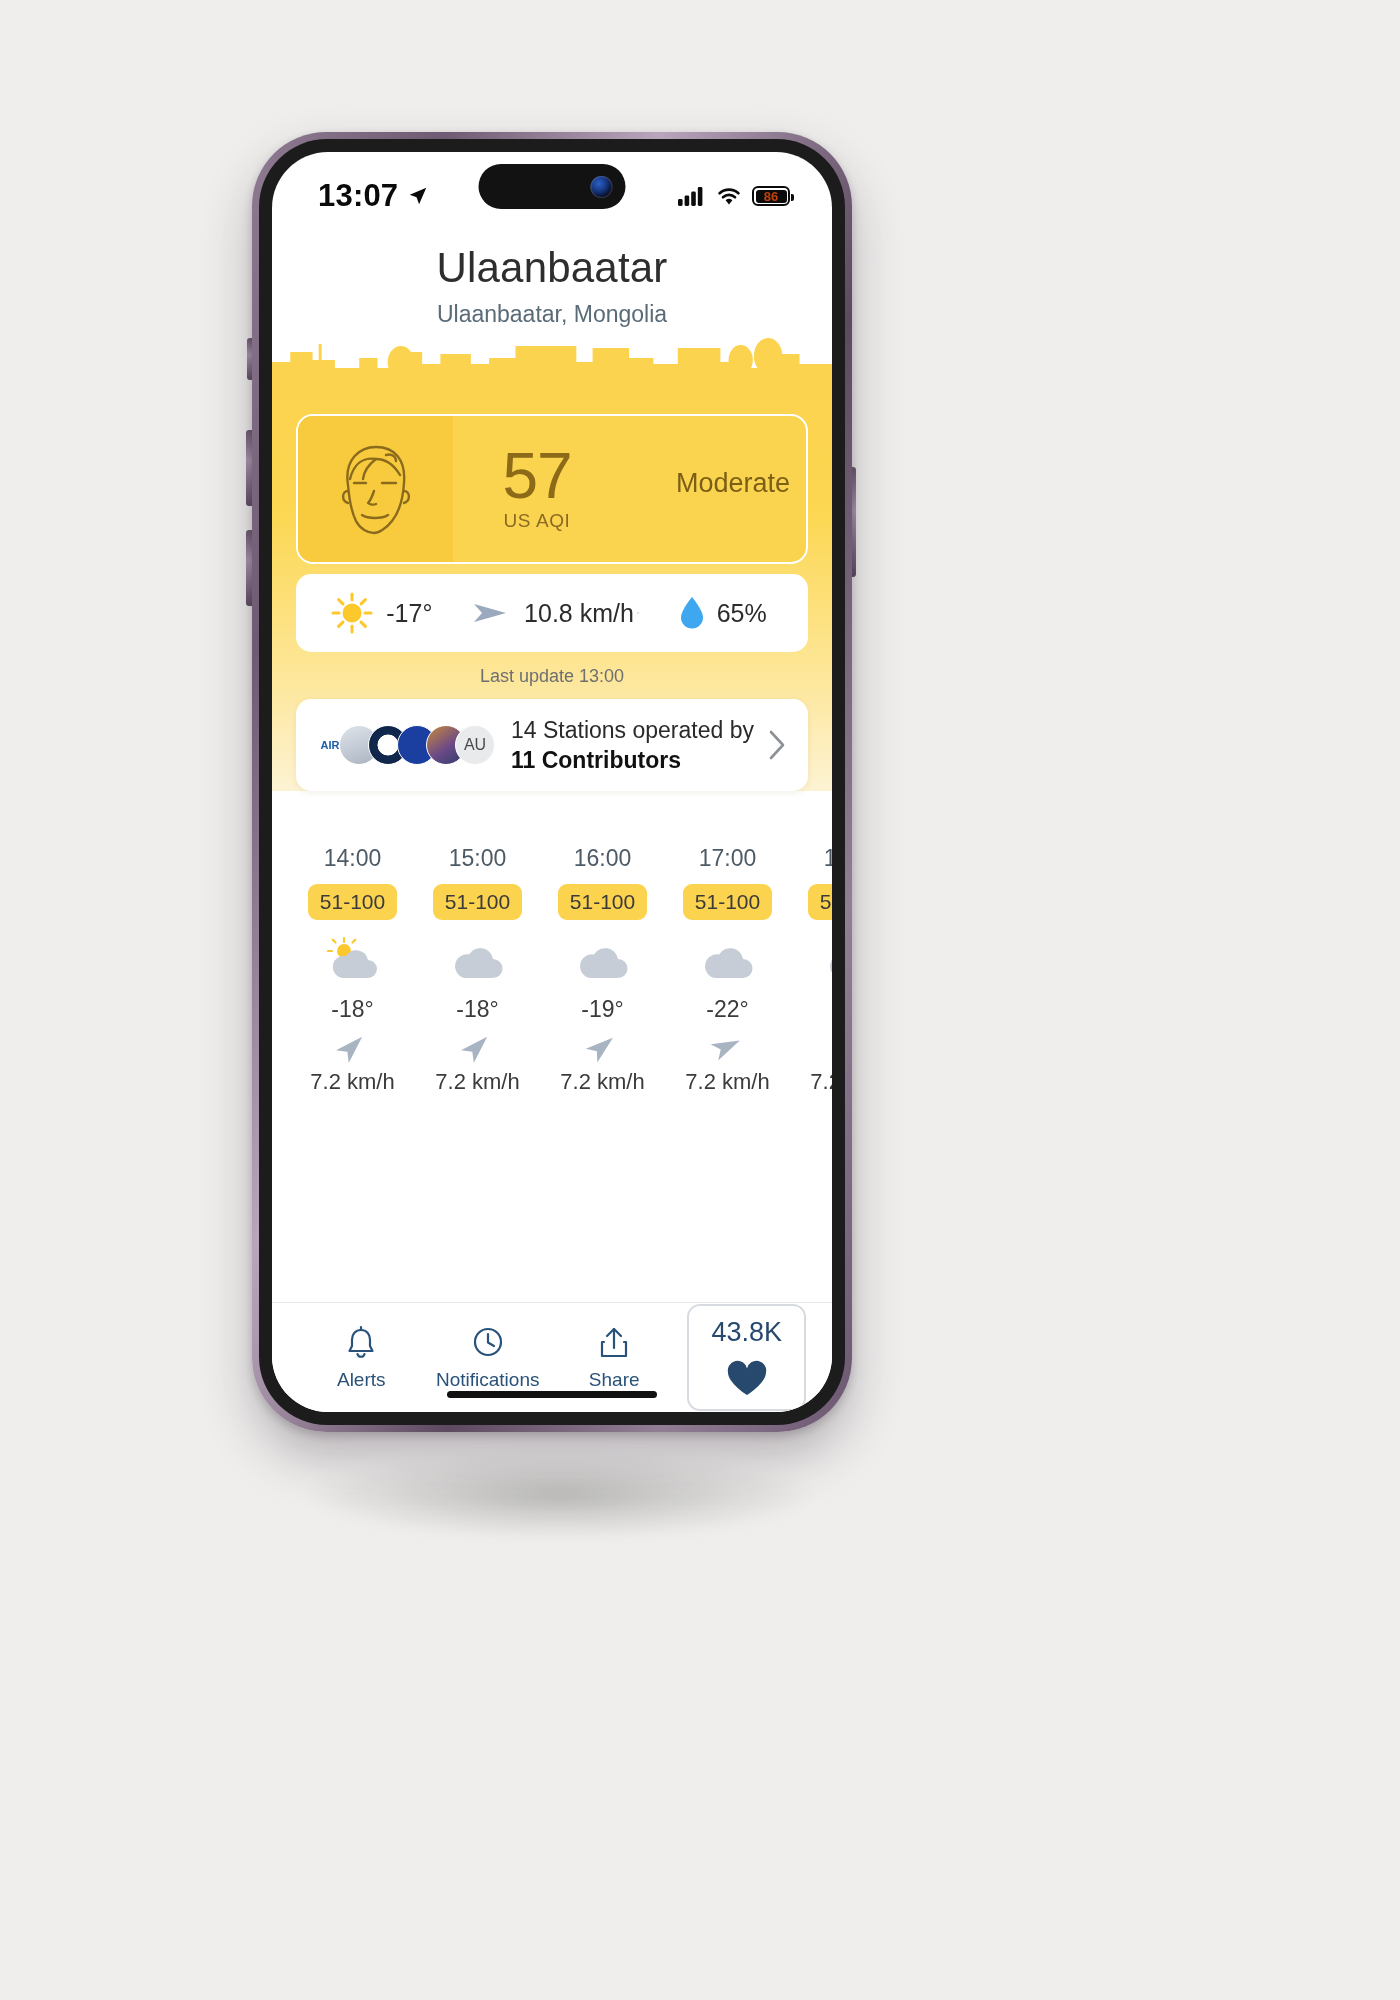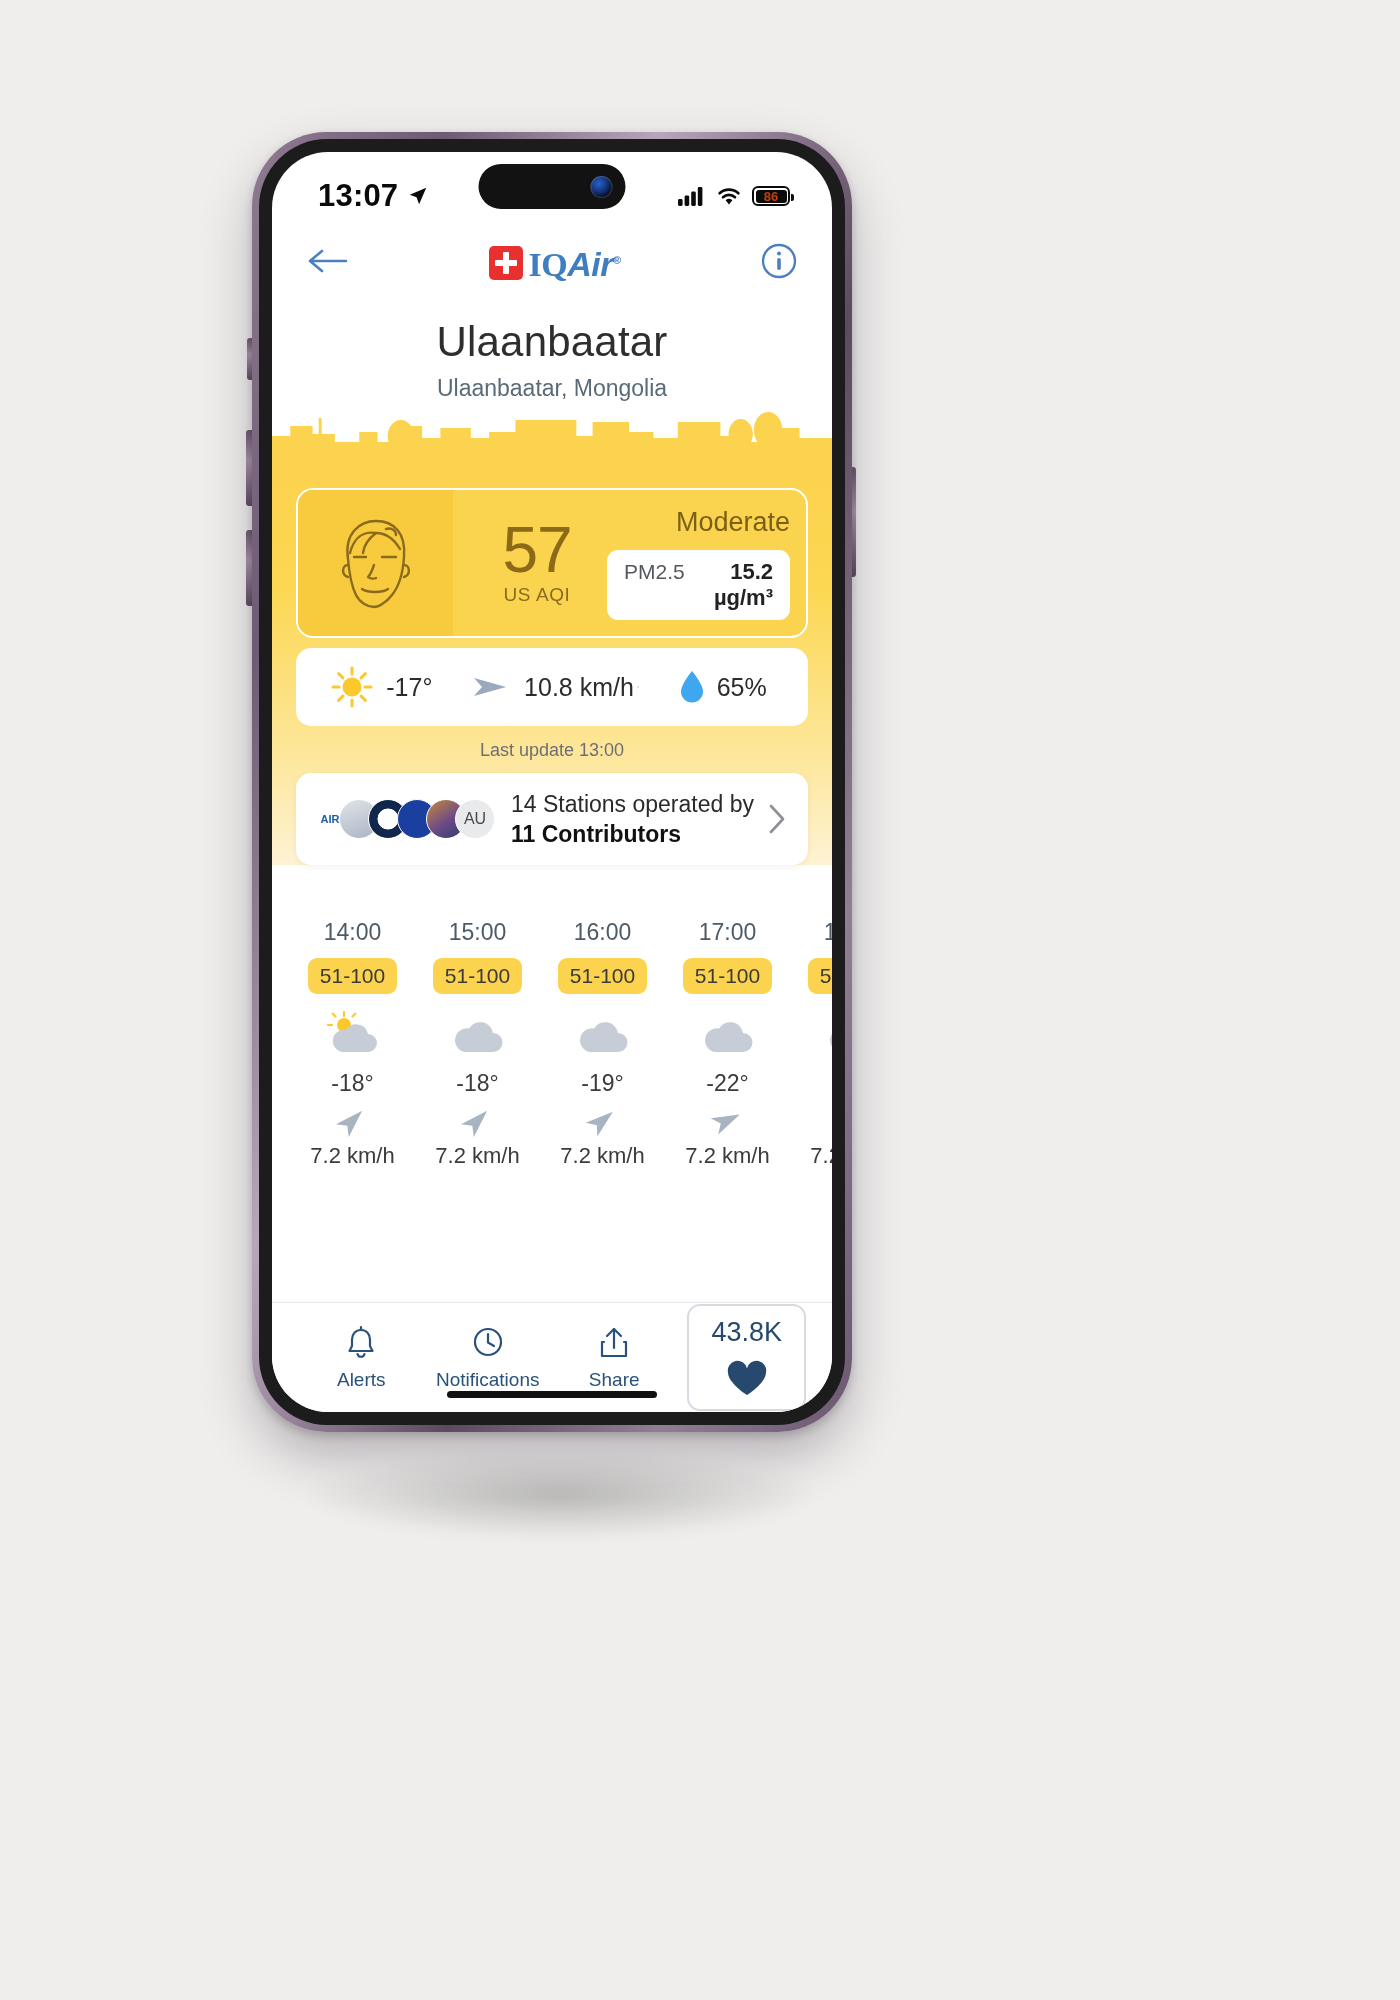--- a/index.html
+++ b/index.html
@@ -260,40 +260,20 @@
           <path d="M3.6 7.2a14 14 0 0 1 18.8 0" stroke="#0b0b0b" stroke-width="2.7" fill="none" stroke-linecap="round"></path>
           <path d="M7 11.2a9 9 0 0 1 12 0" stroke="#0b0b0b" stroke-width="2.7" fill="none" stroke-linecap="round"></path>
         </svg>
         <div class="bat">
           <div class="bat-fill"></div>
           <span class="bat-num">86</span>
         </div>
       </div>
     </div>
 
-    <div class="app-header">
-      <div class="icon-btn">
-        <svg width="44" height="30" viewBox="0 0 44 30">
-          <path d="M16 5 L4 15 L16 25 M4 15 H40" stroke="#4b7fc2" stroke-width="2.6" fill="none" stroke-linecap="round" stroke-linejoin="round"></path>
-        </svg>
-      </div>
-
-      <div class="logo">
-        <div class="logo-flag"></div>
-        <div class="logo-txt"><span>IQ</span><i>Air</i><span class="logo-reg">®</span></div>
-      </div>
-
-      <div class="icon-btn">
-        <svg width="38" height="38" viewBox="0 0 38 38">
-          <circle cx="19" cy="19" r="16" stroke="#4b7fc2" stroke-width="2.4" fill="none"></circle>
-          <circle cx="19" cy="11.5" r="1.9" fill="#4b7fc2"></circle>
-          <rect x="17.2" y="16" width="3.6" height="12" rx="1.8" fill="#4b7fc2"></rect>
-        </svg>
-      </div>
-    </div>
 
     <div class="titles">
       <div class="city">Ulaanbaatar</div>
       <div class="region">Ulaanbaatar, Mongolia</div>
     </div>
 
     <div class="yellow-wrap">
       <svg class="skyline" viewBox="0 0 552 62" preserveAspectRatio="none">
         <path fill="#fcd34e" d="M0,24 H18 V14 H40 V22 H46 V6 H49 V22 H62 V30 H86 V20 H104 V30 H118 V14 H148 V26
           H166 V16 H196 V26 H214 V20 H240 V8 H300 V24 H316 V10 H352 V20 H376 V26 H400 V10 H442 V24 H455 V18 H470
@@ -324,24 +304,20 @@
               </g>
             </svg>
           </div>
           <div class="aqi-mid">
             <div class="aqi-numblock">
               <div class="aqi-num">57</div>
               <div class="aqi-unit">US AQI</div>
             </div>
             <div class="aqi-right">
               <div class="aqi-label">Moderate</div>
-              <div class="pm-pill">
-                <span>PM2.5</span>
-                <b>15.2 µg/m³</b>
-              </div>
             </div>
           </div>
         </div>
 
         <div class="wx-card">
           <div class="wx-item">
             <svg width="44" height="44" viewBox="0 0 44 44">
               <circle cx="22" cy="22" r="9.5" fill="#fcc82b"></circle>
               <g stroke="#fcc82b" stroke-width="3" stroke-linecap="round">
                 <path d="M22 3 v6"></path>

